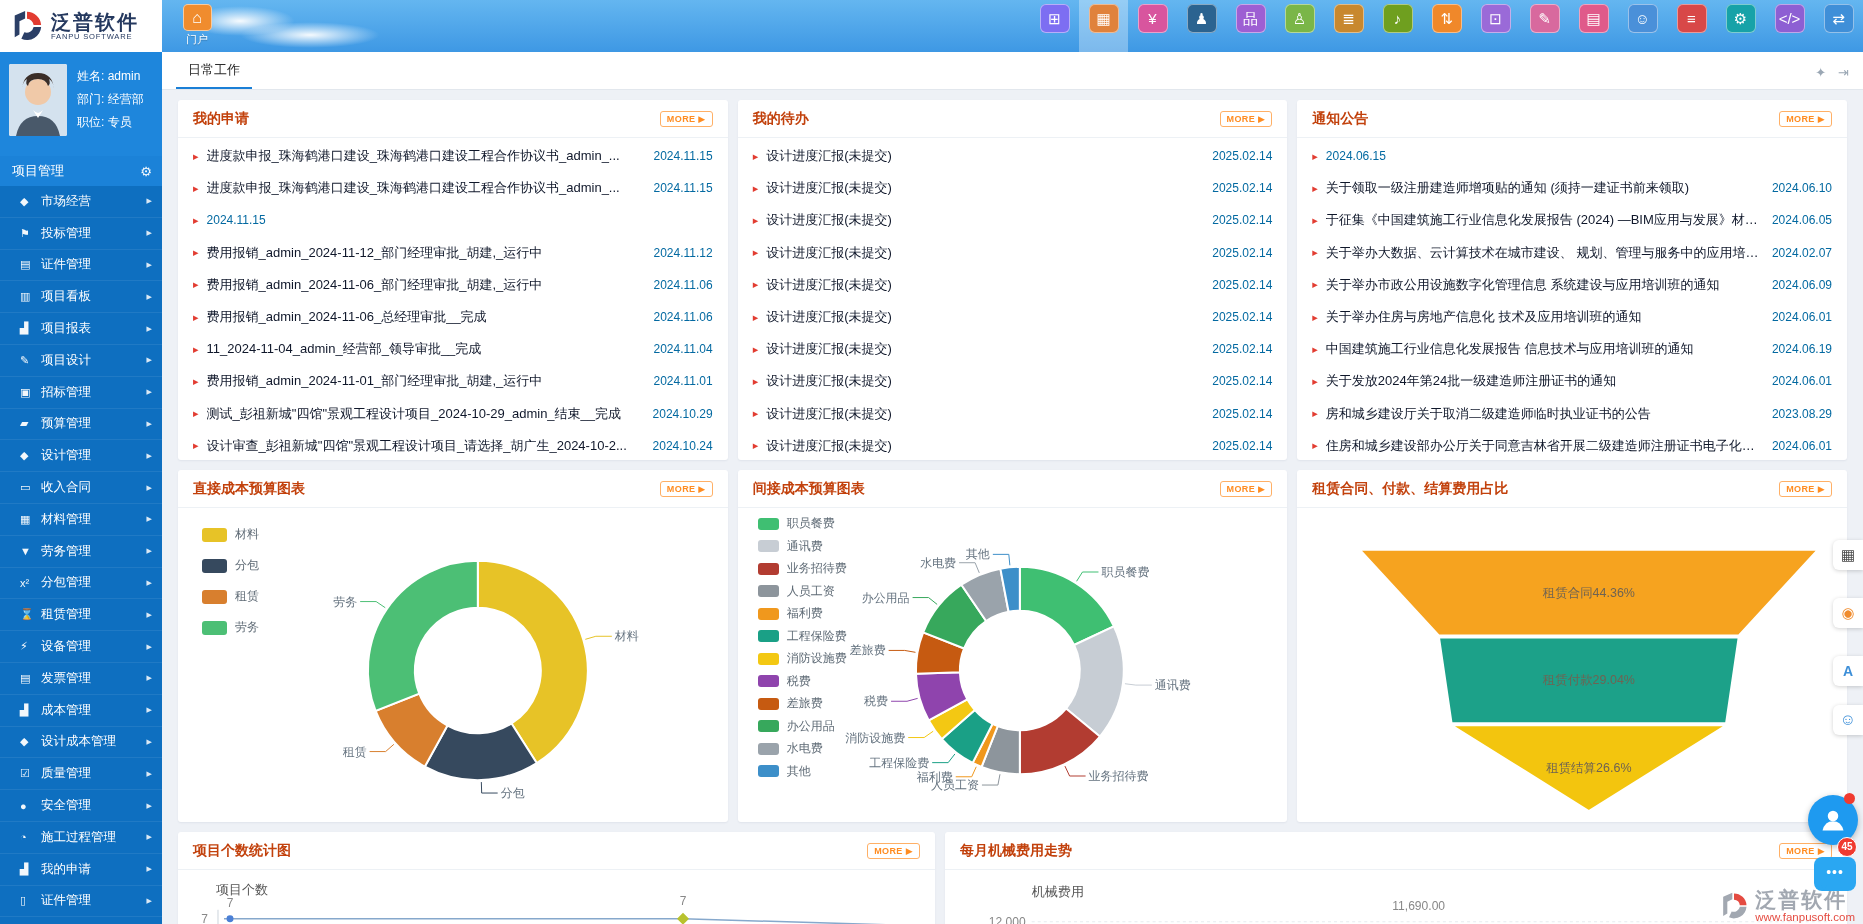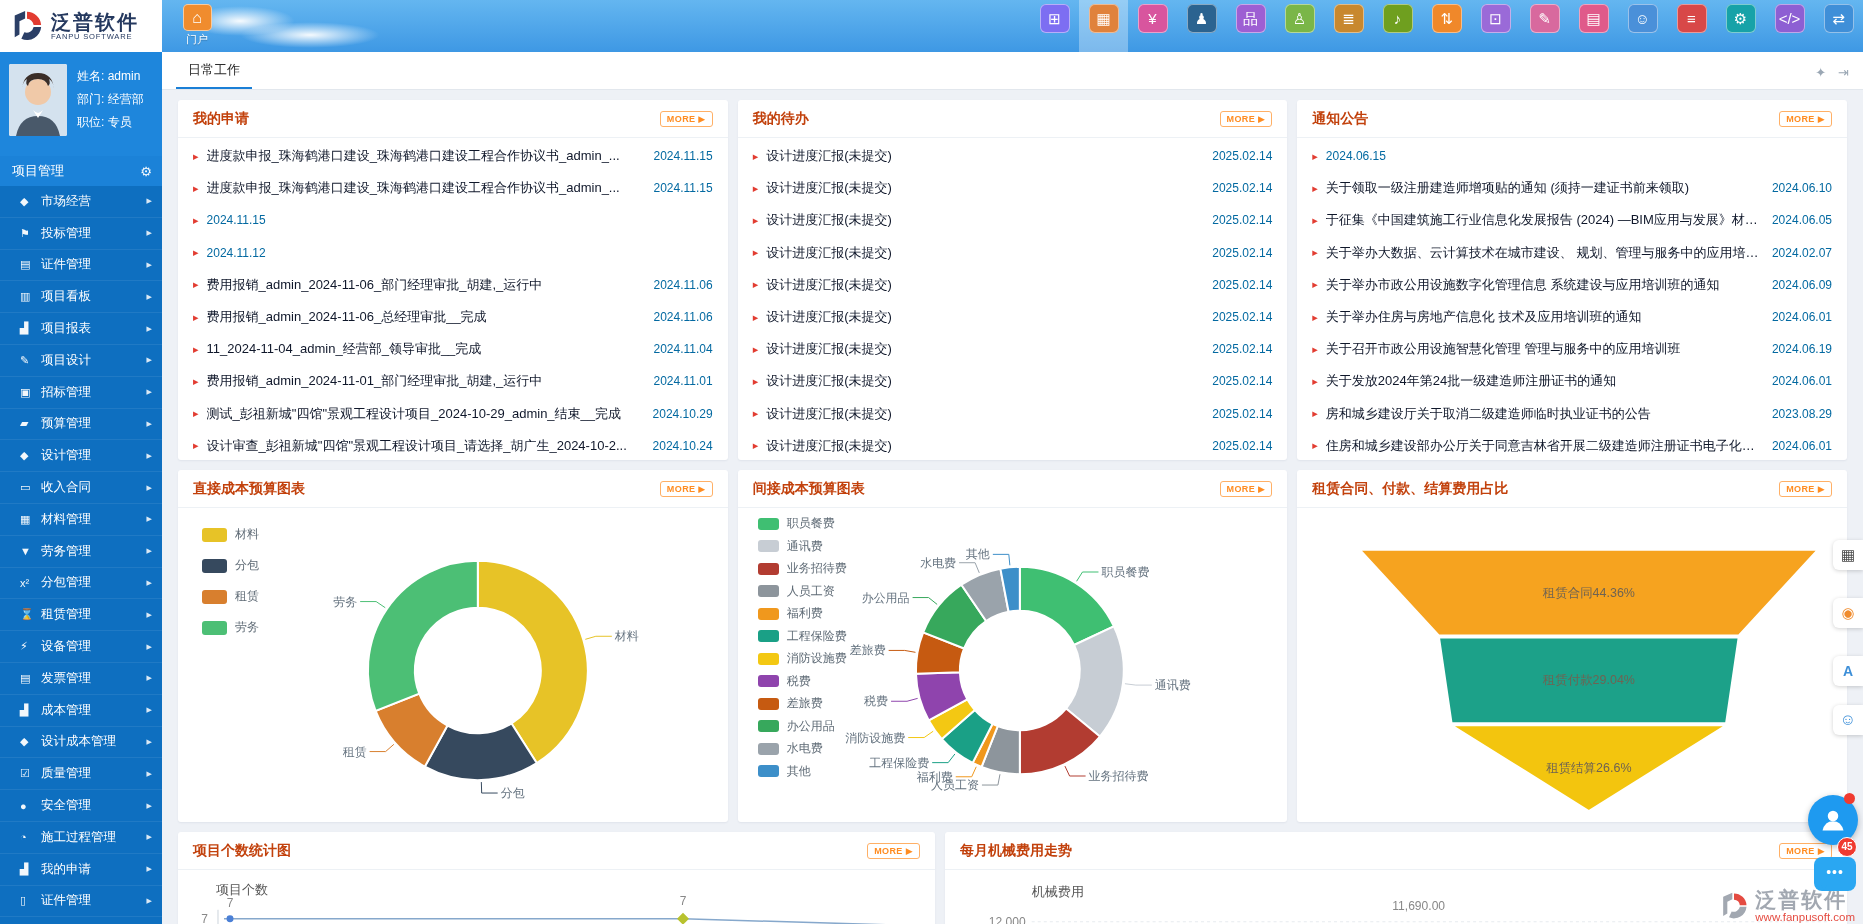--- a/index.html
+++ b/index.html
@@ -345,20 +345,21 @@
               <span class="bullet">▸</span>
               <span class="li-text">进度款申报_珠海鹤港口建设_珠海鹤港口建设工程合作协议书_admin_...</span>
               <span class="li-date">2024.11.15</span>
             </div>
             <div class="li-row">
               <span class="bullet">▸</span>
               <span class="li-date">2024.11.15</span>
             </div>
             <div class="li-row">
               <span class="bullet">▸</span>
+              <span class="li-text">费用报销_admin_2024-11-12_部门经理审批_胡建,_运行中</span>
               <span class="li-date">2024.11.12</span>
             </div>
             <div class="li-row">
               <span class="bullet">▸</span>
               <span class="li-text">费用报销_admin_2024-11-06_部门经理审批_胡建,_运行中</span>
               <span class="li-date">2024.11.06</span>
             </div>
             <div class="li-row">
               <span class="bullet">▸</span>
               <span class="li-text">费用报销_admin_2024-11-06_总经理审批__完成</span>
@@ -474,21 +475,21 @@
               <span class="li-text">关于举办市政公用设施数字化管理信息 系统建设与应用培训班的通知</span>
               <span class="li-date">2024.06.09</span>
             </div>
             <div class="li-row">
               <span class="bullet">▸</span>
               <span class="li-text">关于举办住房与房地产信息化 技术及应用培训班的通知</span>
               <span class="li-date">2024.06.01</span>
             </div>
             <div class="li-row">
               <span class="bullet">▸</span>
-              <span class="li-text">关于召开市政公用设施智慧化管理 管理与服务中的应用培训班</span>
+              <span class="li-text">中国建筑施工行业信息化发展报告 信息技术与应用培训班的通知</span>
               <span class="li-date">2024.06.19</span>
             </div>
             <div class="li-row">
               <span class="bullet">▸</span>
               <span class="li-text">关于发放2024年第24批一级建造师注册证书的通知</span>
               <span class="li-date">2024.06.01</span>
             </div>
             <div class="li-row">
               <span class="bullet">▸</span>
               <span class="li-text">房和城乡建设厅关于取消二级建造师临时执业证书的公告</span>

